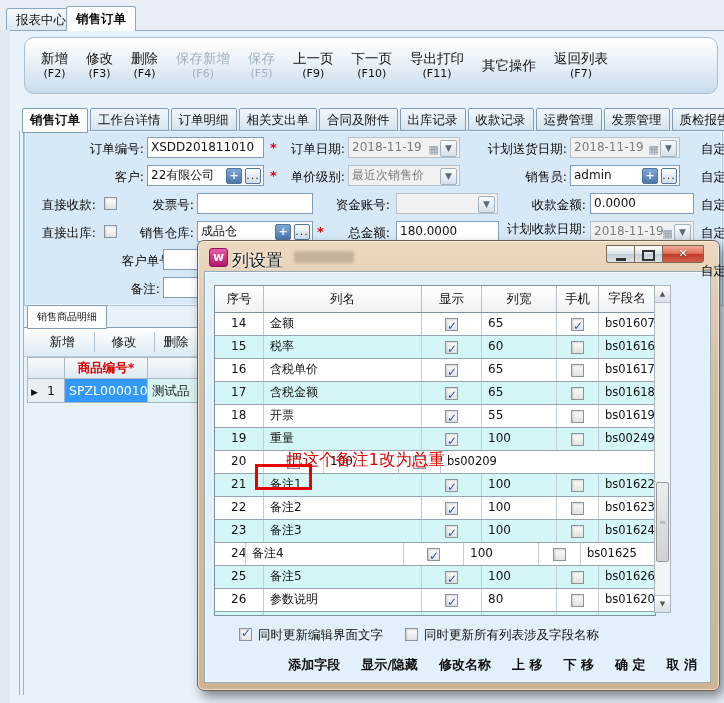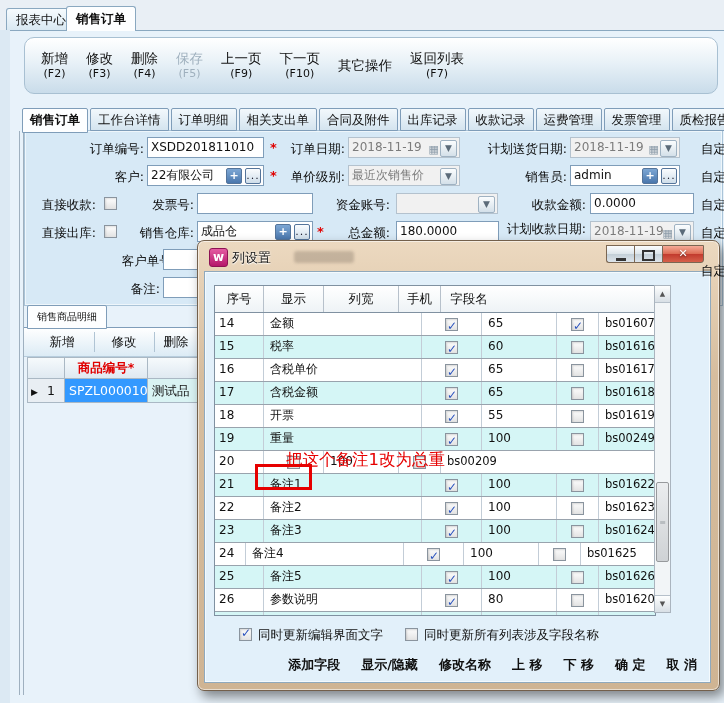--- a/index.html
+++ b/index.html
@@ -61,46 +61,46 @@
   .gsel{background:#e9eef3;text-align:left;padding-left:3px;}
   .gcode{background:#3399ff;color:#fff;padding-left:4px;}
   .gname{background:#d9f3f3;padding-left:4px;}
   
   .dialog{position:absolute;left:197px;top:240px;width:521px;height:449px;z-index:10;border-radius:7px;
           background:linear-gradient(#ecd9c0,#d6bd9e 30%,#cfb493);border:1px solid #73604c;
           box-shadow:inset 0 0 0 1px rgba(255,255,255,.55), 4px 6px 12px rgba(0,0,0,.45);}
   .dlg-icon{position:absolute;left:11px;top:7px;width:17px;height:17px;border-radius:3px;
             background:linear-gradient(#e45ca2,#b5176b);border:1px solid #8d1354;color:#fff;
             font-size:12px;font-weight:bold;text-align:center;line-height:16px;}
-  .dlg-title{position:absolute;left:34px;top:8px;font-size:13px;color:#161616;text-shadow:0 0 3px #fff,0 1px 1px #fff;}
+  .dlg-title{position:absolute;left:34px;top:8px;font-size:17px;color:#161616;text-shadow:0 0 3px #fff,0 1px 1px #fff;}
   .dlg-blur{position:absolute;left:96px;top:10px;width:60px;height:12px;border-radius:3px;
             background:rgba(125,112,96,.35);filter:blur(1.5px);}
   .capbtns{position:absolute;left:408px;top:4px;display:flex;height:18px;}
   .capbtn{box-sizing:border-box;height:18px;border:1px solid #7a6753;text-align:center;cursor:pointer;}
   .capbtn.min,.capbtn.max{width:28px;background:linear-gradient(#fbfdfe,#dde5ea 48%,#c3cfd7 52%,#dde4ea);color:#333;}
   .capbtn.min{border-radius:0 0 0 3px;border-right:none;}
   .capbtn.max{border-right:none;}
   .capbtn.close{width:42px;border-radius:0 0 3px 0;color:#fff;font-weight:bold;font-size:11px;line-height:16px;
                 background:linear-gradient(#f5ab97,#dd6d55 48%,#c23b2e 52%,#d6604a);text-shadow:0 1px 2px rgba(0,0,0,.5);}
   .minbar{display:inline-block;width:10px;height:3px;background:#333;margin-top:8px;}
   .maxbox{display:inline-block;width:9px;height:7px;border:2px solid #333;margin-top:4px;}
   .dlg-client{position:absolute;left:6px;top:30px;width:507px;height:412px;background:#e2f0fa;
               border:1px solid #8fa9bd;box-sizing:border-box;box-shadow:inset 0 0 0 1px #f4fafd;}
   
   .dtable{position:absolute;left:9px;top:13px;width:440px;border:1px solid #8091a1;background:#fff;}
   .dthead{display:flex;height:26px;background:linear-gradient(#ffffff,#eef3f6);border-bottom:1px solid #8091a1;}
   .dthead .hc{box-sizing:border-box;font-size:12.5px;line-height:25px;text-align:center;border-right:1px solid #b7c1cb;}
-  .dthead .hc:last-child{border-right:none;}
+  .dthead .hc:last-child{border-right:none;font-family:Liberation Serif, serif;}
   .dtbody{height:302px;overflow:hidden;}
   .drow{display:flex;height:22px;border-bottom:1px solid #99a3ad;background:#fff;}
   .drow.alt{background:#d5f6f6;}
   .drow .c{box-sizing:border-box;font-size:12px;line-height:21px;border-right:1px solid #c3cdd7;
            white-space:nowrap;overflow:hidden;}
   .drow .c:last-child{border-right:none;}
-  .drow .num{padding-left:4px;}
+  .drow .num{padding-left:16px;}
   .drow .nm{padding-left:6px;}
   .drow .wd{padding-left:6px;}
   .drow .fd{padding-left:6px;font-size:11.5px;}
   .ccell{display:flex;align-items:center;justify-content:center;}
   .cb2{position:relative;width:13px;height:13px;box-sizing:border-box;border:1px solid #8a949e;
        background:linear-gradient(#fdfdfd,#e3e3e3);box-shadow:inset 1px 1px 2px rgba(0,0,0,.15);cursor:pointer;}
   .cb2.checked::after{content:"✓";position:absolute;left:1px;top:-3px;color:#2a52be;font-size:12px;font-weight:bold;}
   
   .dscroll{position:absolute;left:449px;top:13px;width:17px;height:328px;box-sizing:border-box;
            border:1px solid #aab4be;background:#f2f5f7;}
@@ -127,23 +127,25 @@
 
   <div class="wtabbar">
     <div class="wtab" style="left:6px;">报表中心</div>
     <div class="wtab active" style="left:66px;">销售订单</div>
   </div>
 
   <div class="toolbar" id="toolbar">
       <div class="tbtn"><span>新增</span><span class="sc">(F2)</span></div>
       <div class="tbtn"><span>修改</span><span class="sc">(F3)</span></div>
       <div class="tbtn"><span>删除</span><span class="sc">(F4)</span></div>
+      <div class="tbtn disabled"><span>保存新增</span><span class="sc">(F6)</span></div>
       <div class="tbtn disabled"><span>保存</span><span class="sc">(F5)</span></div>
       <div class="tbtn"><span>上一页</span><span class="sc">(F9)</span></div>
       <div class="tbtn"><span>下一页</span><span class="sc">(F10)</span></div>
+      <div class="tbtn"><span>导出打印</span><span class="sc">(F11)</span></div>
       <div class="tbtn"><span>其它操作</span><span class="sc"></span></div>
       <div class="tbtn"><span>返回列表</span><span class="sc">(F7)</span></div>
     </div>
 
   <div class="ftabbar" id="ftabbar">
       <div class="ftab active">销售订单</div>
       <div class="ftab">工作台详情</div>
       <div class="ftab">订单明细</div>
       <div class="ftab">相关支出单</div>
       <div class="ftab">合同及附件</div>
@@ -263,20 +265,21 @@
     <div class="capbtns">
       <div class="capbtn min"><span class="minbar"></span></div>
       <div class="capbtn max"><span class="maxbox"></span></div>
       <div class="capbtn close">✕</div>
     </div>
 
     <div class="dlg-client">
       <div class="dtable">
         <div class="dthead" id="dthead">
             <div class="hc" style="width: 49px;">序号</div>
+            <div class="hc" style="width: 158px;">列名</div>
             <div class="hc" style="width: 60px;">显示</div>
             <div class="hc" style="width: 75px;">列宽</div>
             <div class="hc" style="width: 42px;">手机</div>
             <div class="hc" style="width: 56px;">字段名</div>
           </div>
         <div class="dtbody" id="dtbody">
             <div class="drow">
     <div class="c num" style="width:49px;">14</div>
     <div class="c nm" style="width:158px;">金额</div>
     <div class="c ccell" style="width:60px;">

